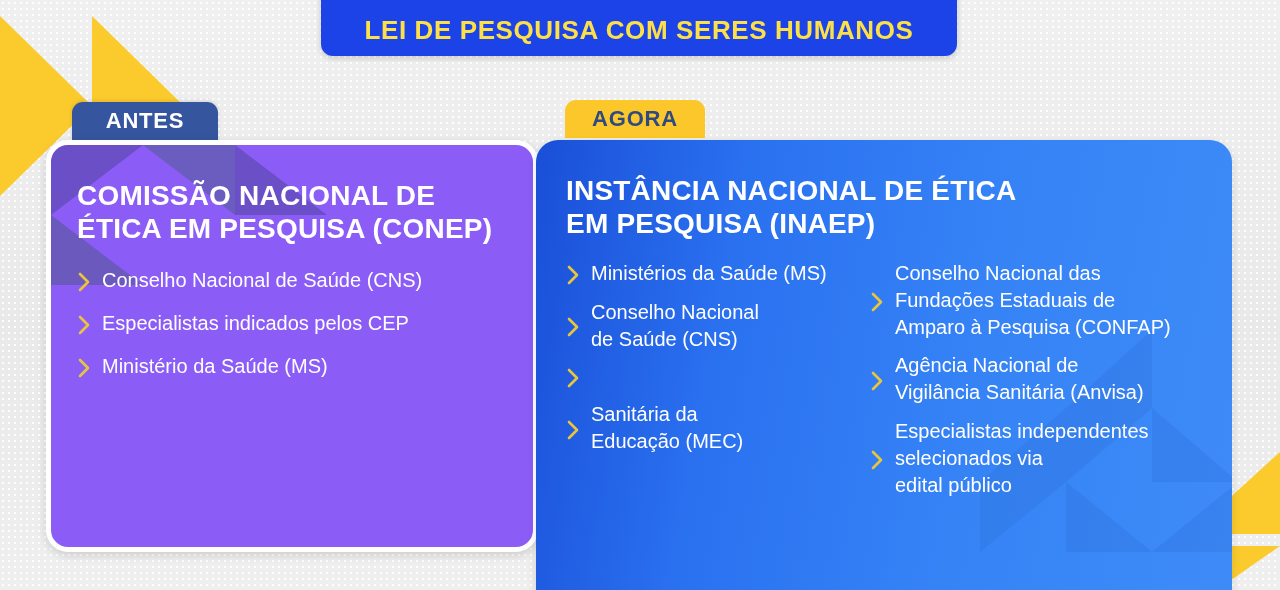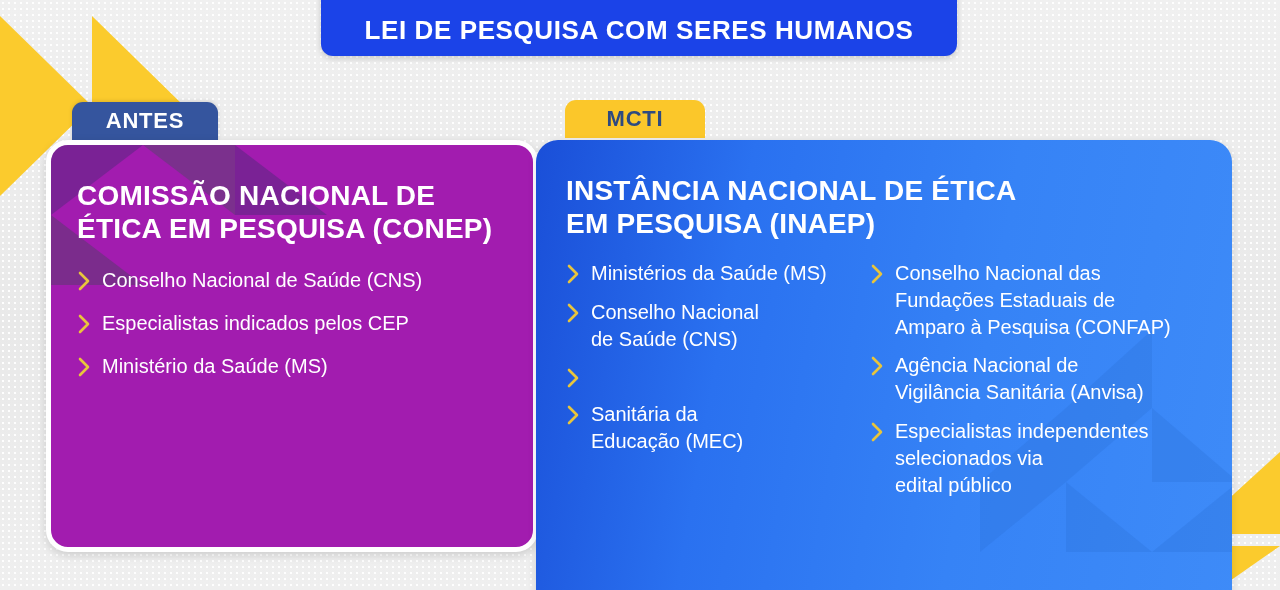--- a/index.html
+++ b/index.html
@@ -45,21 +45,21 @@
     position:absolute; left:321px; top:-12px;
     width:636px; height:68px;
     background:#1B43E8;
     border-radius:0 0 12px 12px;
     display:flex; align-items:flex-end; justify-content:center;
     padding-bottom:10px;
     box-shadow:0 2px 6px rgba(0,0,0,0.18);
     z-index:8;
   }
   #title-banner .txt{
-    color:#ffffff; font-size:26px; font-weight:bold;
+    color:#fde047; font-size:26px; font-weight:bold;
     letter-spacing:0.6px; white-space:nowrap;text-align:right;
   }
 
   
   .tab{
     position:absolute; height:38px;
     border-radius:11px 11px 0 0;
     display:flex; align-items:center; justify-content:center;
     font-size:22px; font-weight:bold; letter-spacing:0.8px;
     z-index:5;
@@ -71,21 +71,21 @@
   }
   #tab-agora{
     left:565px; top:100px; width:140px;
     background:#FBC72A; color:#2E4A80;
   }
 
   
   #card-antes{
     position:absolute; left:46px; top:140px;
     width:492px; height:412px;
-    background:#a21caf;
+    background:#8b5cf6;
     border:5px solid #ffffff;
     border-radius:22px;
     overflow:hidden;
     z-index:6;
     box-shadow:0 3px 10px rgba(0,0,0,0.15);
   }
   #card-antes .deco{ position:absolute; opacity:0.30; }
   #ca-d1{ left:0;   top:0;   width:92px;  height:70px;
     background:#1e3358; clip-path:polygon(0 0,100% 0,0 100%); }
   #ca-d2{ left:92px; top:0;  width:92px;  height:70px;
@@ -130,21 +130,21 @@
   #card-antes .card-heading{ padding:34px 28px 0 26px; }
   #card-agora .card-heading{ padding:34px 28px 0 30px; }
 
   .lists{ display:flex; }
   .list-col{ }
   #list-antes{ padding:22px 22px 0 26px; }
   #agora-col-1{ width:318px; padding:20px 4px 0 30px; }
   #agora-col-2{ width:360px; padding:20px 10px 0 16px; }
 
   .li{
-    display:flex; align-items:flex-start;
+    display:flex; align-items:center;
     margin-bottom:12px;
   }
   #list-antes .li{ margin-bottom:16px; }
   .chev{
     flex:0 0 auto;
     width:16px; height:22px;
     margin-right:9px; margin-top:3px;
   }
   .chev svg{ display:block; }
   .li-txt{
@@ -173,21 +173,21 @@
 </div>
 
 <div id="title-banner">
   <span class="txt">LEI DE PESQUISA COM SERES HUMANOS</span>
 </div>
 
 <div class="tab" id="tab-antes">
   <span>ANTES</span>
 </div>
 <div class="tab" id="tab-agora">
-  <span>MCTI</span>
+  <span>AGORA</span>
 </div>
 
 <div id="card-antes">
   <div class="deco" id="ca-d1"></div>
   <div class="deco" id="ca-d2"></div>
   <div class="deco" id="ca-d3"></div>
   <div class="deco" id="ca-d4"></div>
 
   <div class="card-body">
     <div class="card-heading" style="white-space:pre-line;">COMISSÃO NACIONAL DE

